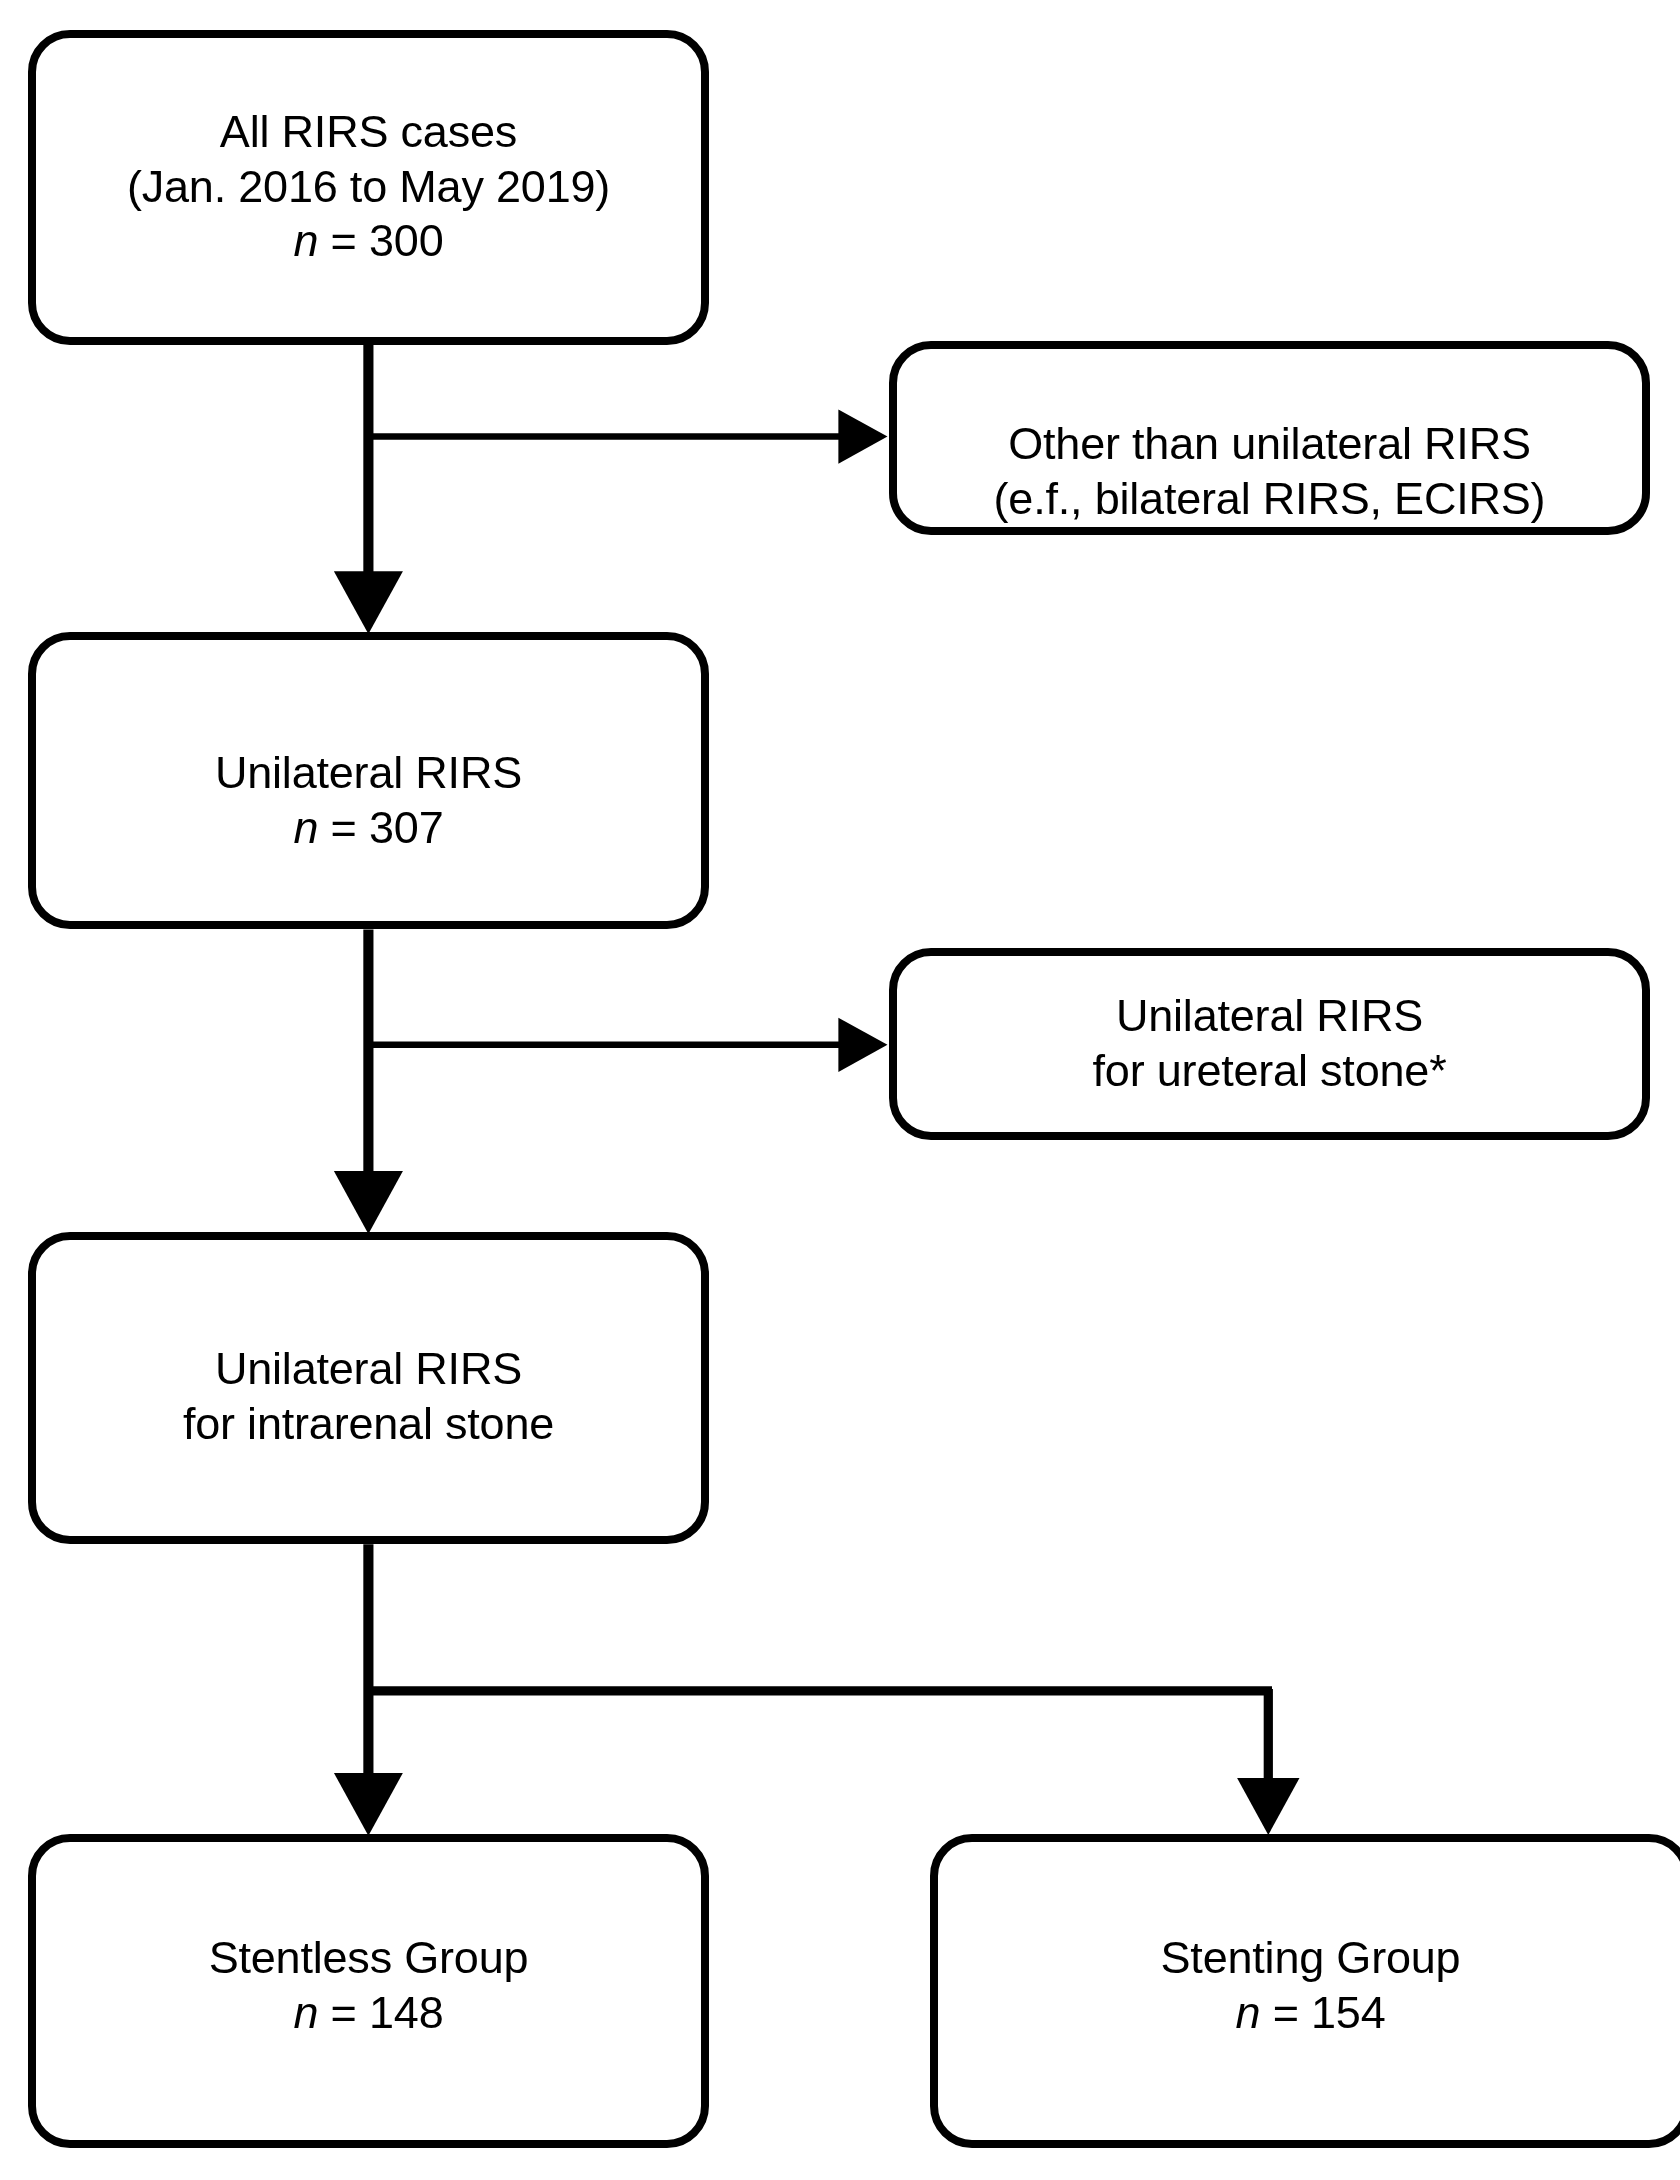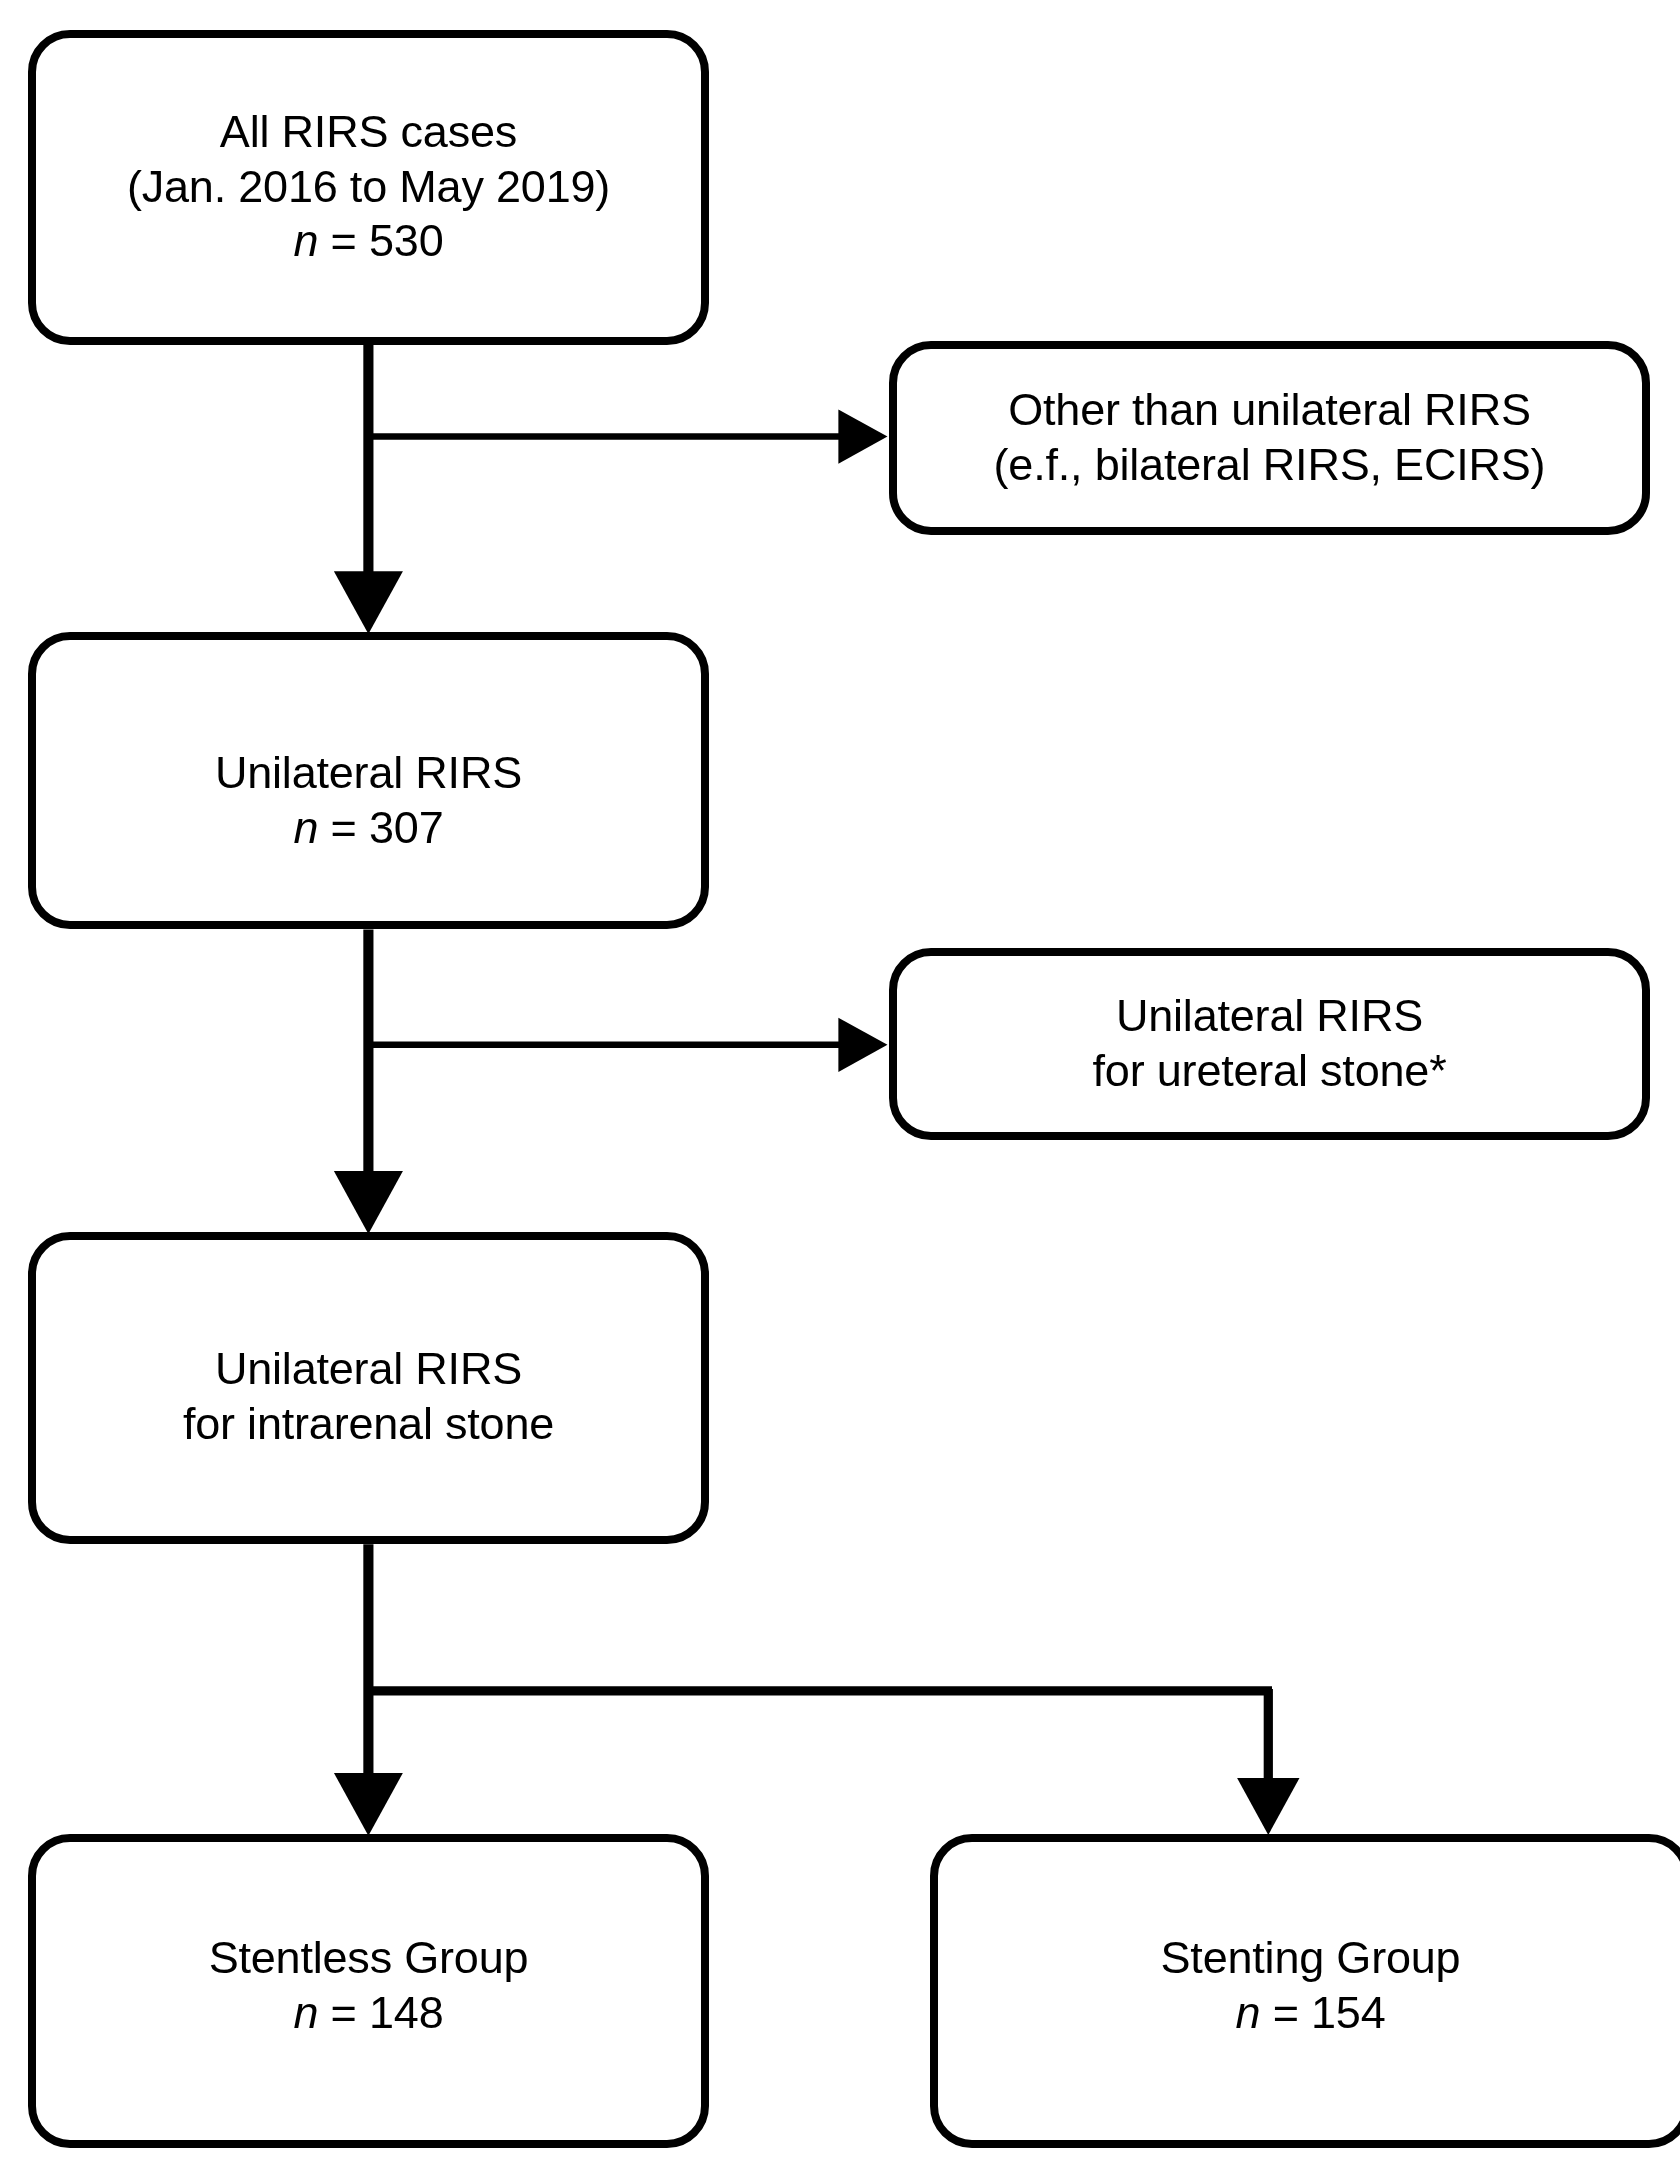--- a/index.html
+++ b/index.html
@@ -45,21 +45,21 @@
   }
   .node .line {
     display: block;
     white-space: nowrap;
   }
   .node .line em {
     font-style: italic;
   }
   
   #node-all-cases      { left: 28px;  top: 29.5px;   width: 681px; height: 315px; }
-  #node-other-than     { left: 889px; top: 341px;  width: 761px; height: 194px; }
+  #node-other-than     { left: 889px; top: 341px;  width: 761px; height: 194px; justify-content: flex-end; }
   #node-unilateral     { left: 28px;  top: 632px;  width: 681px; height: 297px; }
   #node-ureteral       { left: 889px; top: 948px; width: 761px; height: 192px; }
   #node-intrarenal     { left: 28px;  top: 1232px; width: 681px; height: 312px; }
   #node-stentless      { left: 28px;  top: 1834px; width: 681px; height: 314px; text-align: center; }
   #node-stenting       { left: 930px; top: 1834px; width: 761px; height: 314px; }
 
   
   #node-unilateral .node-text { transform: translateY(20px); }
   #node-intrarenal .node-text { transform: translateY(9.2px); }
   #node-stentless .node-text  { transform: translateY(-5.5px); }
@@ -94,21 +94,21 @@
 
     <line x1="395" y1="1832" x2="1378" y2="1832" stroke="#000000" stroke-width="10"></line>
 
     <line x1="1374" y1="1830" x2="1374" y2="1978" stroke="#000000" stroke-width="10" marker-end="url(#arrow-thick)"></line>
   </svg>
 
   <div class="node" id="node-all-cases">
     <div class="node-text">
       <span class="line">All RIRS cases</span>
       <span class="line">(Jan. 2016 to May 2019)</span>
-      <span class="line"><em>n</em><span> = 530</span></span>
+      <span class="line"><em>n</em><span> = 300</span></span>
     </div>
   </div>
 
   <div class="node" id="node-other-than">
     <div class="node-text">
       <span class="line">Other than unilateral RIRS</span>
       <span class="line">(e.f., bilateral RIRS, ECIRS)</span>
     </div>
   </div>
 

